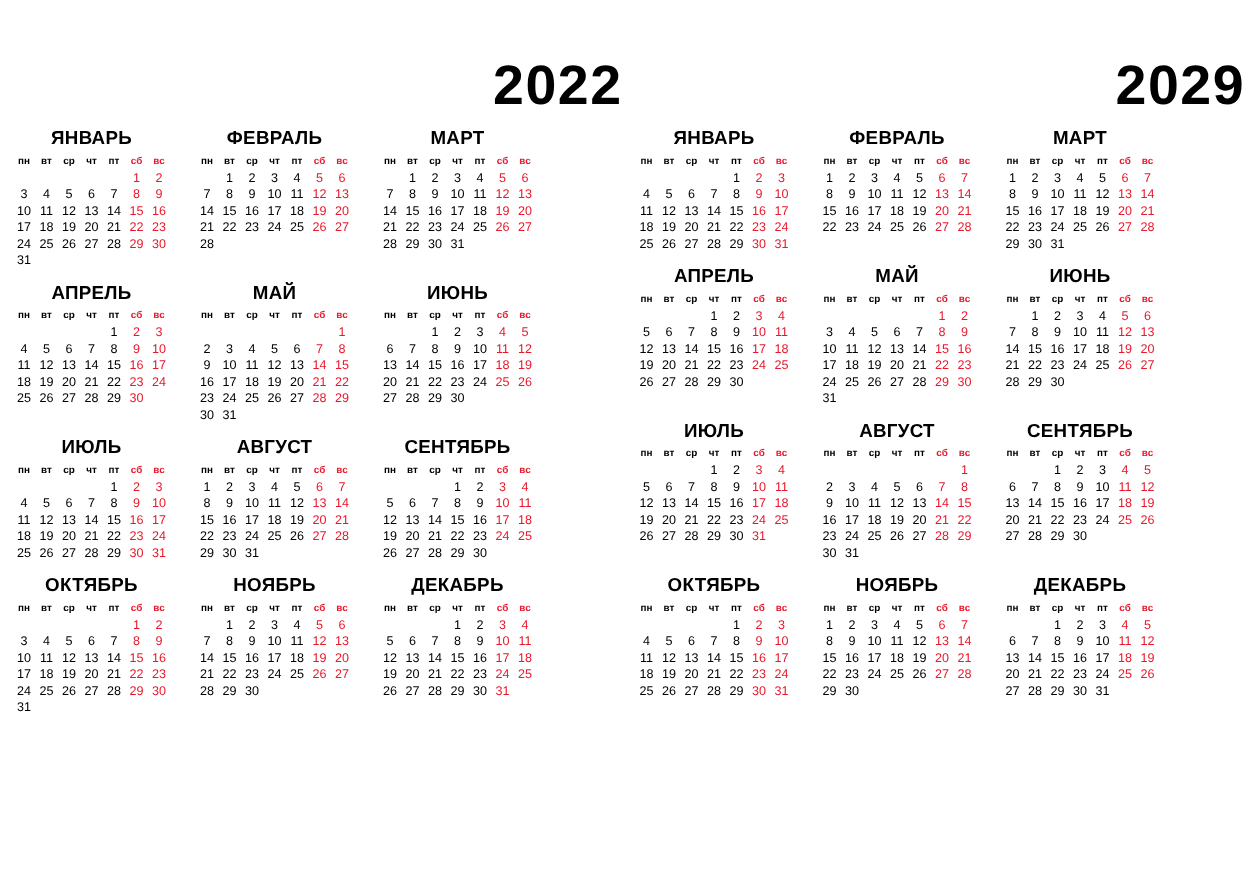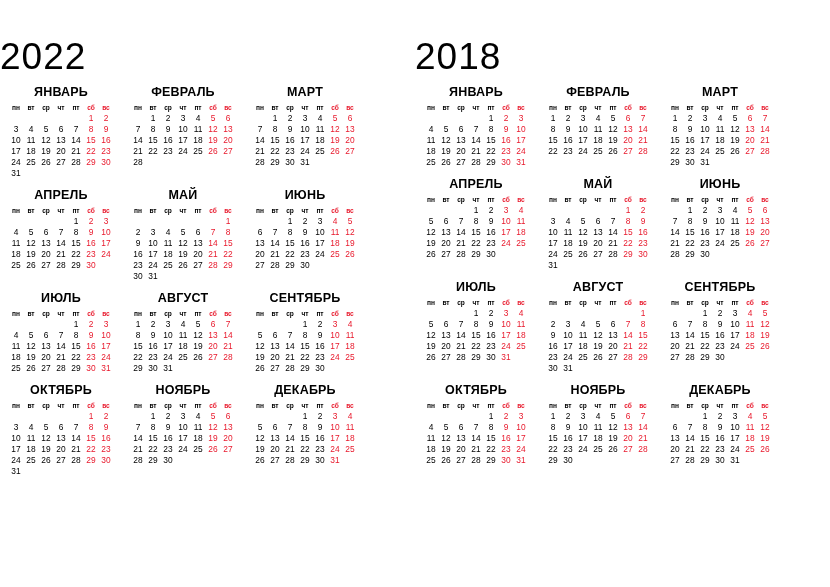--- a/index.html
+++ b/index.html
@@ -22,23 +22,23 @@
   }
   .years {
     display: flex;
     width: 830px;
   }
   .year-block {
     width: 415px;
     box-sizing: border-box;
   }
   .year-title {
-    text-align: left;
+    text-align: right;
     font-size: 37px;
-    font-weight: normal;
+    font-weight: bold;
     letter-spacing: 1px;
     margin-top: 38px;
     margin-bottom: 10px;
     line-height: 1;
   }
   .quarters {
     display: block;
   }
   .month-row {
     display: flex;
@@ -880,21 +880,21 @@
                     <td class="wkend">31</td>
                     <td class="empty"></td>
                   </tr>
                 </tbody>
               </table>
             </div>
           </div>
         </div>
       </div>
       <div class="year-block">
-        <div class="year-title">2018</div>
+        <div class="year-title">2029</div>
         <div class="quarters">
           <div class="month-row">
             <div class="month">
               <div class="month-name">ЯНВАРЬ</div>
               <table class="cal">
                 <thead>
                   <tr>
                     <th>пн</th>
                     <th>вт</th>
                     <th>ср</th>

